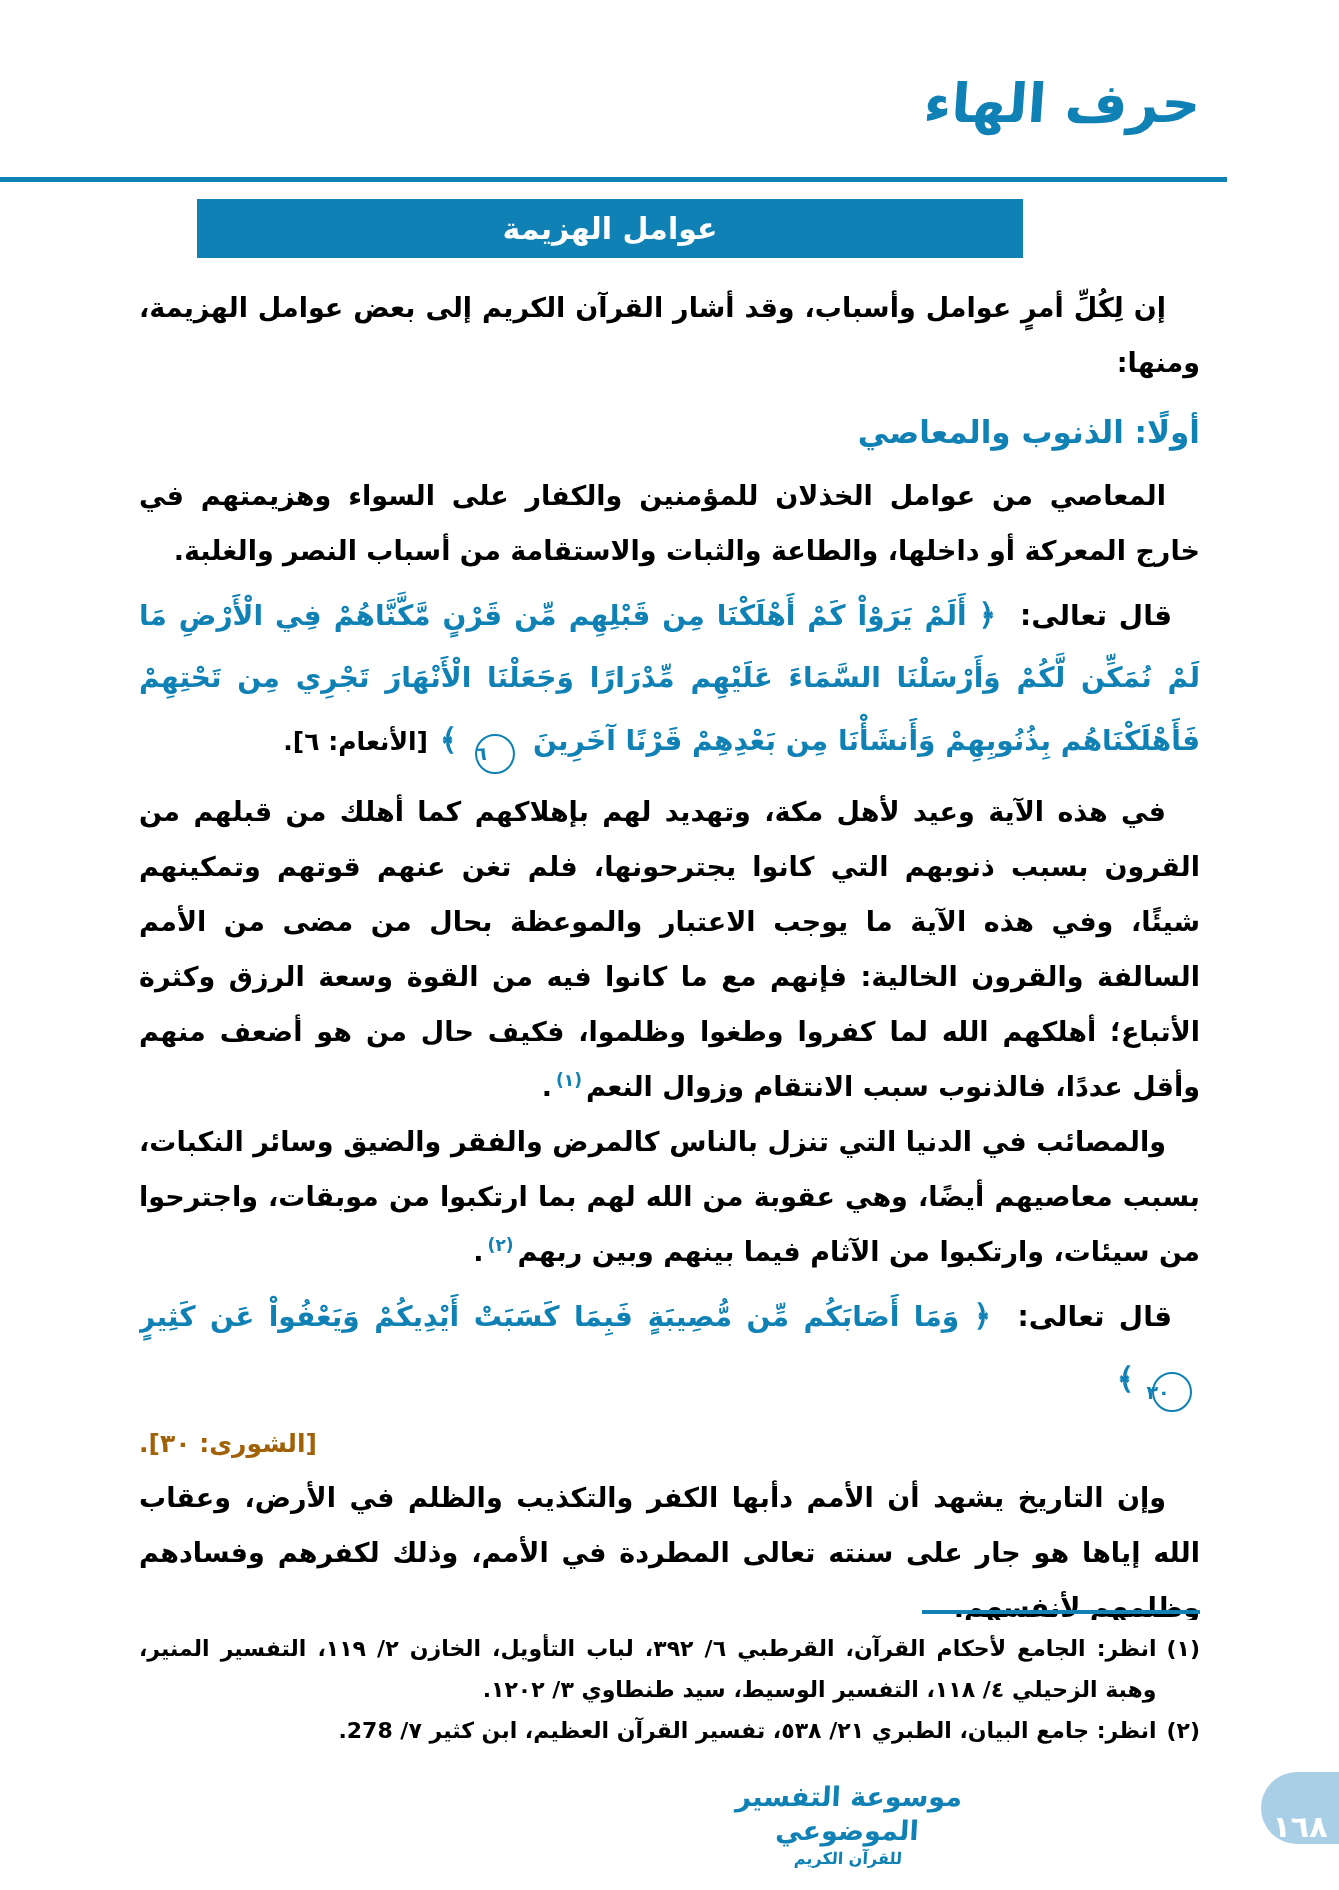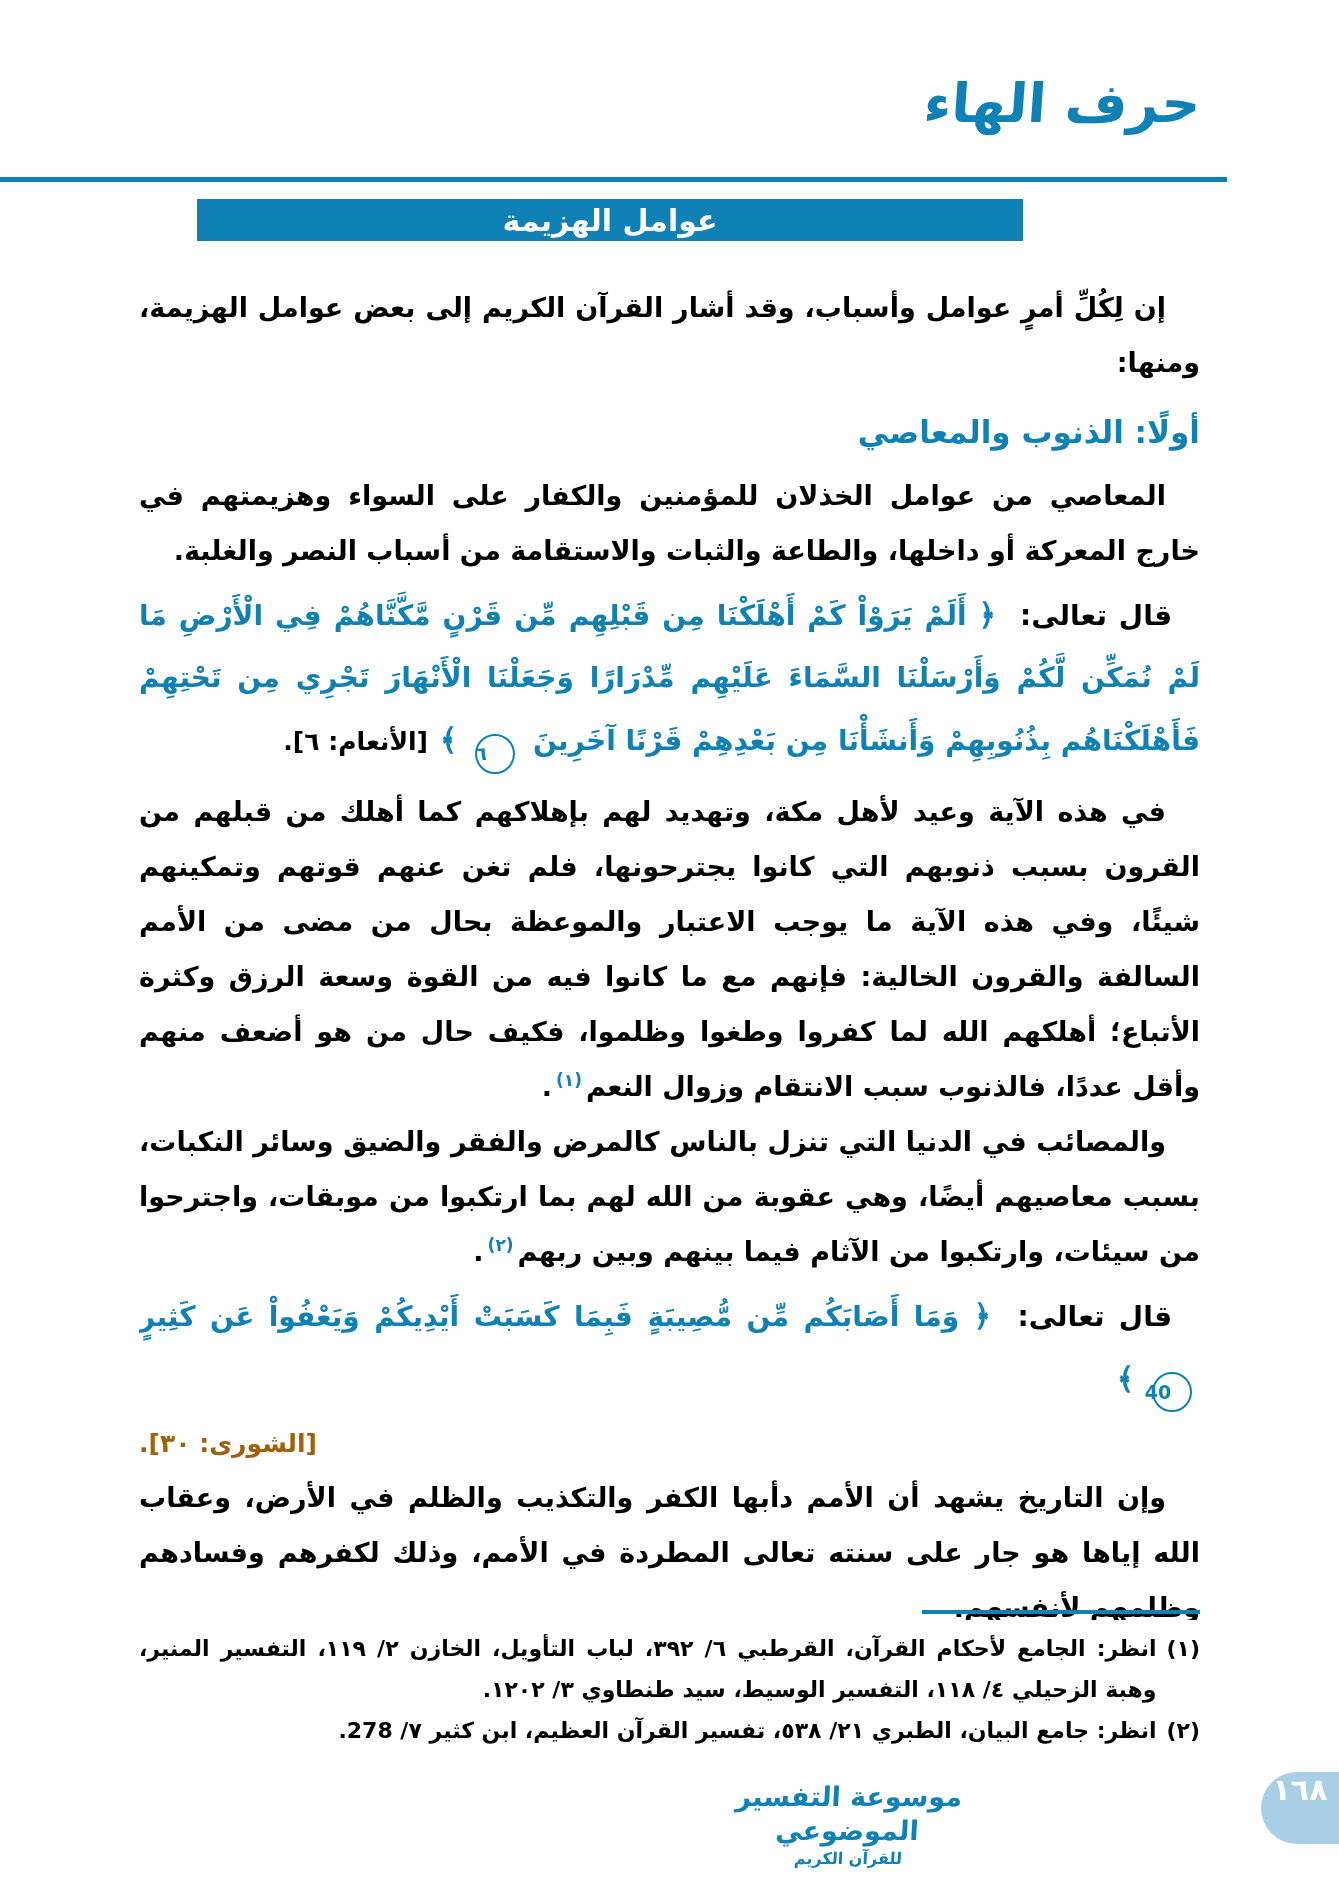--- a/index.html
+++ b/index.html
@@ -17,21 +17,21 @@
     position:absolute;top:74px;right:139px;
     color:var(--brand_blue,#0f81b5);font-size:54px;font-weight:700;
     line-height:1.1;direction:rtl;letter-spacing:-2px;
     transform:skewX(-4deg);
   }
   .header-rule{
     position:absolute;top:177px;left:0;width:1227px;height:5px;
     background:var(--brand_blue,#0f81b5);
   }
   .title-bar{
-    position:absolute;top:199px;left:197px;width:826px;height:42px;
+    position:absolute;top:199px;left:197px;width:826px;height:59px;
     background:var(--brand_blue,#0f81b5);
     display:flex;align-items:center;justify-content:center;
   }
   .title-bar .title{
     color:#fff;font-size:30px;font-weight:700;direction:rtl;
   }
   
   .content{
     position:absolute;top:280px;right:139px;width:1061px;height:1340px;
     direction:rtl;overflow:hidden;font-weight:700;
@@ -82,21 +82,21 @@
   
   .publisher{
     position:absolute;top:1780px;left:698px;width:300px;text-align:center;
     color:var(--brand_blue,#0f81b5);font-weight:700;direction:rtl;
   }
   .publisher .l1{font-size:27px;line-height:1.25;transform:skewX(-3deg);}
   .publisher .l2{font-size:16px;line-height:1.4;transform:skewX(-3deg);}
   .page-tab{
     position:absolute;top:1772px;right:0;width:78px;height:72px;
     background:var(--tab_blue,#a9cfe6);border-radius:36px 0 0 36px;
-    display:flex;align-items:flex-start;justify-content:center;
+    display:flex;align-items:flex-end;justify-content:center;
   }
   .page-tab .num{color:#fff;font-size:30px;font-weight:700;}
 </style>
 </head>
 <body>
 
 <div class="page">
 
   <div class="chapter-header">حرف الهاء</div>
 
@@ -132,21 +132,21 @@
     </p>
 
     <p class="body">
       <span>والمصائب في الدنيا التي تنزل بالناس كالمرض والفقر والضيق وسائر النكبات، بسبب معاصيهم أيضًا، وهي عقوبة من الله لهم بما ارتكبوا من موبقات، واجترحوا من سيئات، وارتكبوا من الآثام فيما بينهم وبين ربهم</span><sup class="fn-marker">(٢)</sup><span>.</span>
     </p>
 
     <div class="verse-block">
       <span class="verse-lead">قال تعالى:</span>
       <span class="verse-open">﴿</span>
       <span>وَمَا أَصَابَكُم مِّن مُّصِيبَةٍ فَبِمَا كَسَبَتْ أَيْدِيكُمْ وَيَعْفُواْ عَن كَثِيرٍ</span>
-      <span class="ayah-circle">40</span>
+      <span class="ayah-circle">٣٠</span>
       <span class="verse-close">﴾</span>
     </div>
     <p class="citation-left">[الشورى: ٣٠].</p>
 
     <p class="body">
       <span>وإن التاريخ يشهد أن الأمم دأبها الكفر والتكذيب والظلم في الأرض، وعقاب الله إياها هو جار على سنته تعالى المطردة في الأمم، وذلك لكفرهم وفسادهم وظلمهم لأنفسهم.</span>
     </p>
 
   </div>
 

